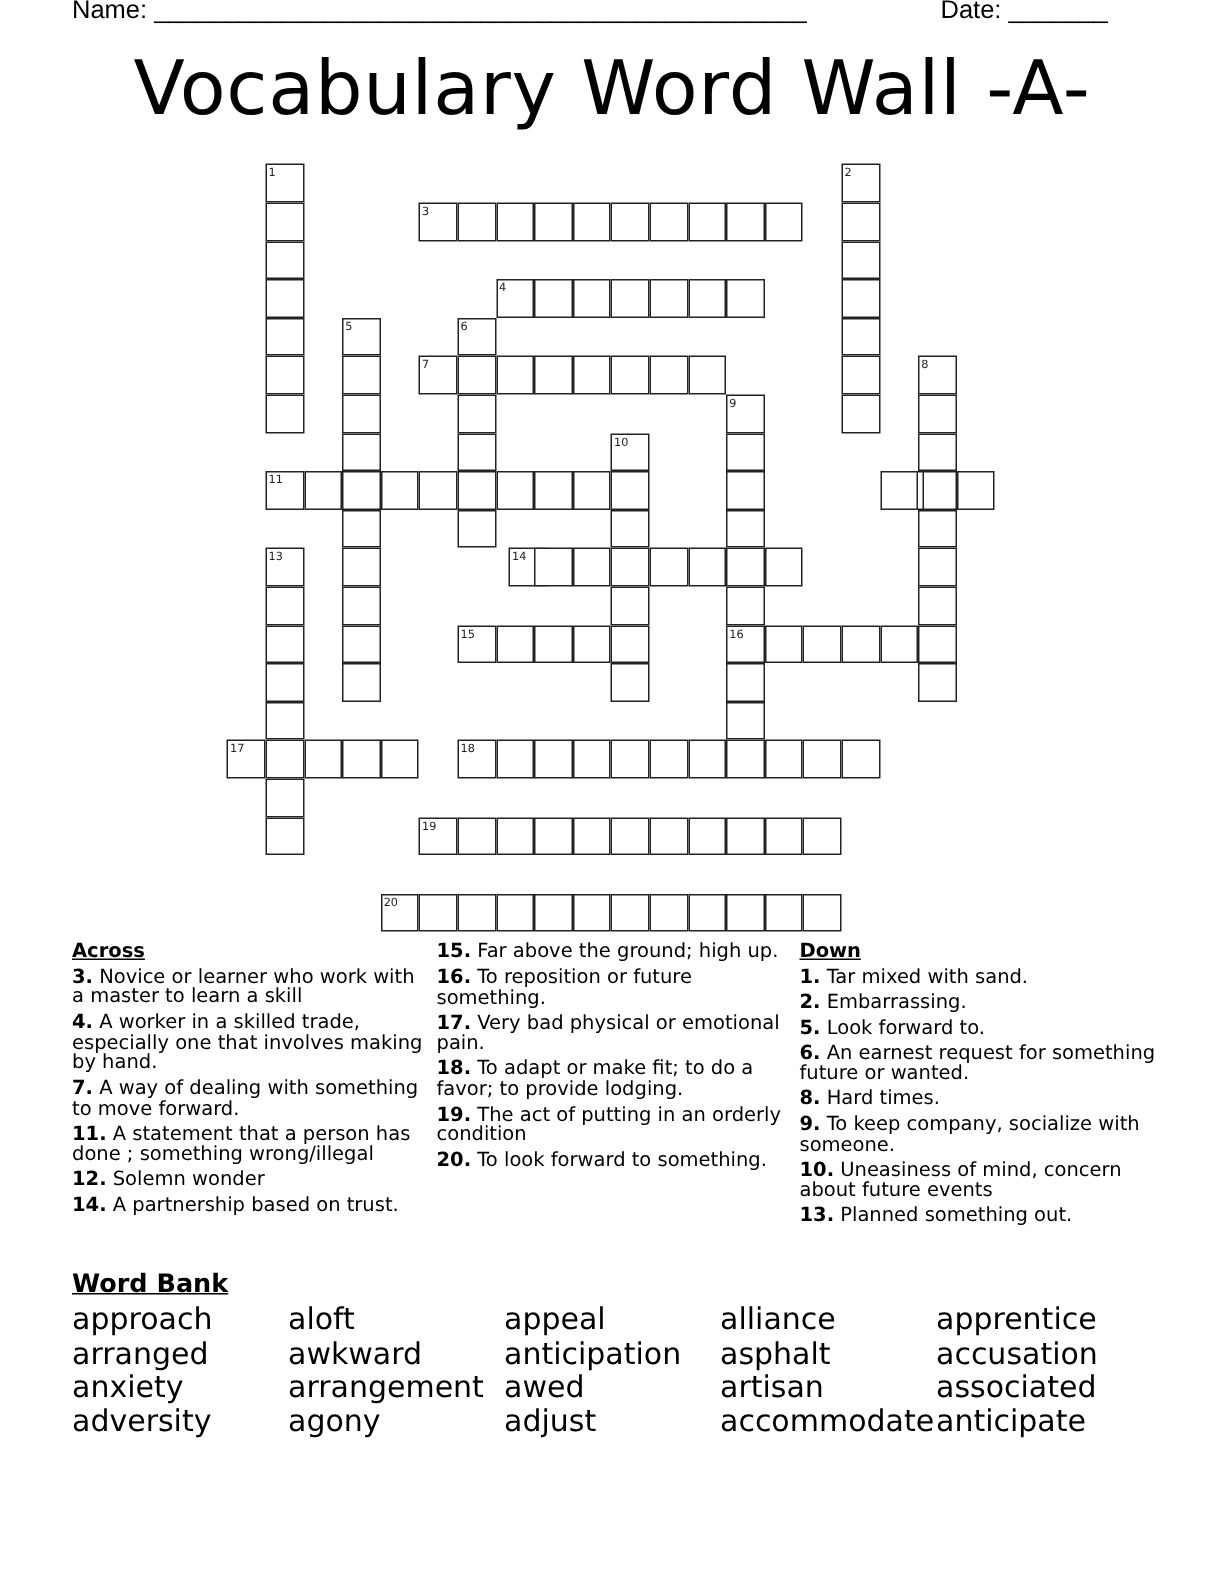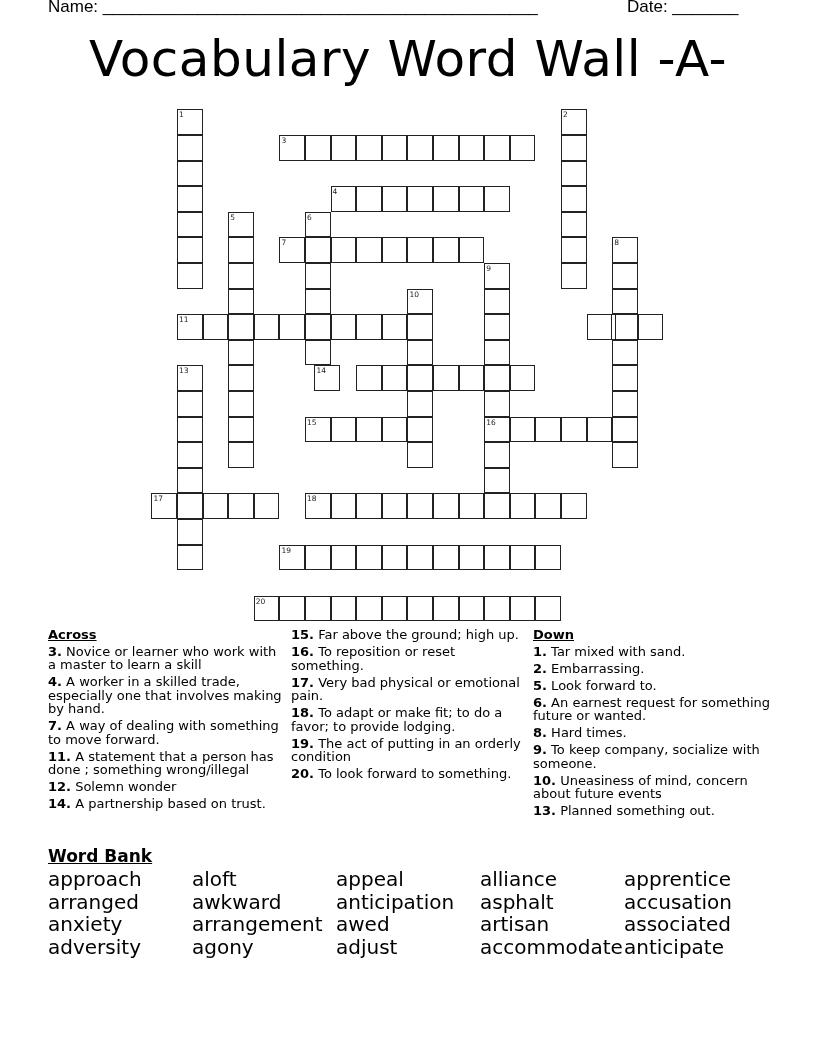--- a/index.html
+++ b/index.html
@@ -151,21 +151,21 @@
     <div class="cell" style="left: 177.6px; top: 366px;">
       <span class="num">13</span>
     </div>
     <div class="cell" style="left: 177.6px; top: 391.6px;"></div>
     <div class="cell" style="left: 177.6px; top: 417.2px;"></div>
     <div class="cell" style="left: 177.6px; top: 442.8px;"></div>
     <div class="cell" style="left: 177.6px; top: 468.4px;"></div>
     <div class="cell" style="left: 177.6px; top: 494px;"></div>
     <div class="cell" style="left: 177.6px; top: 519.6px;"></div>
     <div class="cell" style="left: 177.6px; top: 545.2px;"></div>
-    <div class="cell" style="left: 315px; top: 366px;">
+    <div class="cell" style="left: 340px; top: 366px;">
       <span class="num">14</span>
     </div>
     <div class="cell" style="left: 356.8px; top: 366px;"></div>
     <div class="cell" style="left: 382.4px; top: 366px;"></div>
     <div class="cell" style="left: 433.6px; top: 366px;"></div>
     <div class="cell" style="left: 459.2px; top: 366px;"></div>
     <div class="cell" style="left: 510.4px; top: 366px;"></div>
     <div class="cell" style="left: 305.6px; top: 417.2px;">
       <span class="num">15</span>
     </div>
@@ -231,21 +231,21 @@
       <div class="clue"><b>7.</b><span> A way of dealing with something to move forward.</span></div>
       <div class="clue"><b>11.</b><span> A statement that a person has done ; something wrong/illegal</span></div>
       <div class="clue"><b>12.</b><span> Solemn wonder</span></div>
       <div class="clue"><b>14.</b><span> A partnership based on trust.</span></div>
     </div>
 </div>
 
 <div class="clues" id="across2">
   <div>
       <div class="clue"><b>15.</b><span> Far above the ground; high up.</span></div>
-      <div class="clue"><b>16.</b><span> To reposition or reset something.</span></div>
+      <div class="clue"><b>16.</b><span> To reposition or future something.</span></div>
       <div class="clue"><b>17.</b><span> Very bad physical or emotional pain.</span></div>
       <div class="clue"><b>18.</b><span> To adapt or make fit; to do a favor; to provide lodging.</span></div>
       <div class="clue"><b>19.</b><span> The act of putting in an orderly condition</span></div>
       <div class="clue"><b>20.</b><span> To look forward to something.</span></div>
     </div>
 </div>
 
 <div class="clues" id="down">
   <span class="head">Down</span>
   <div>

